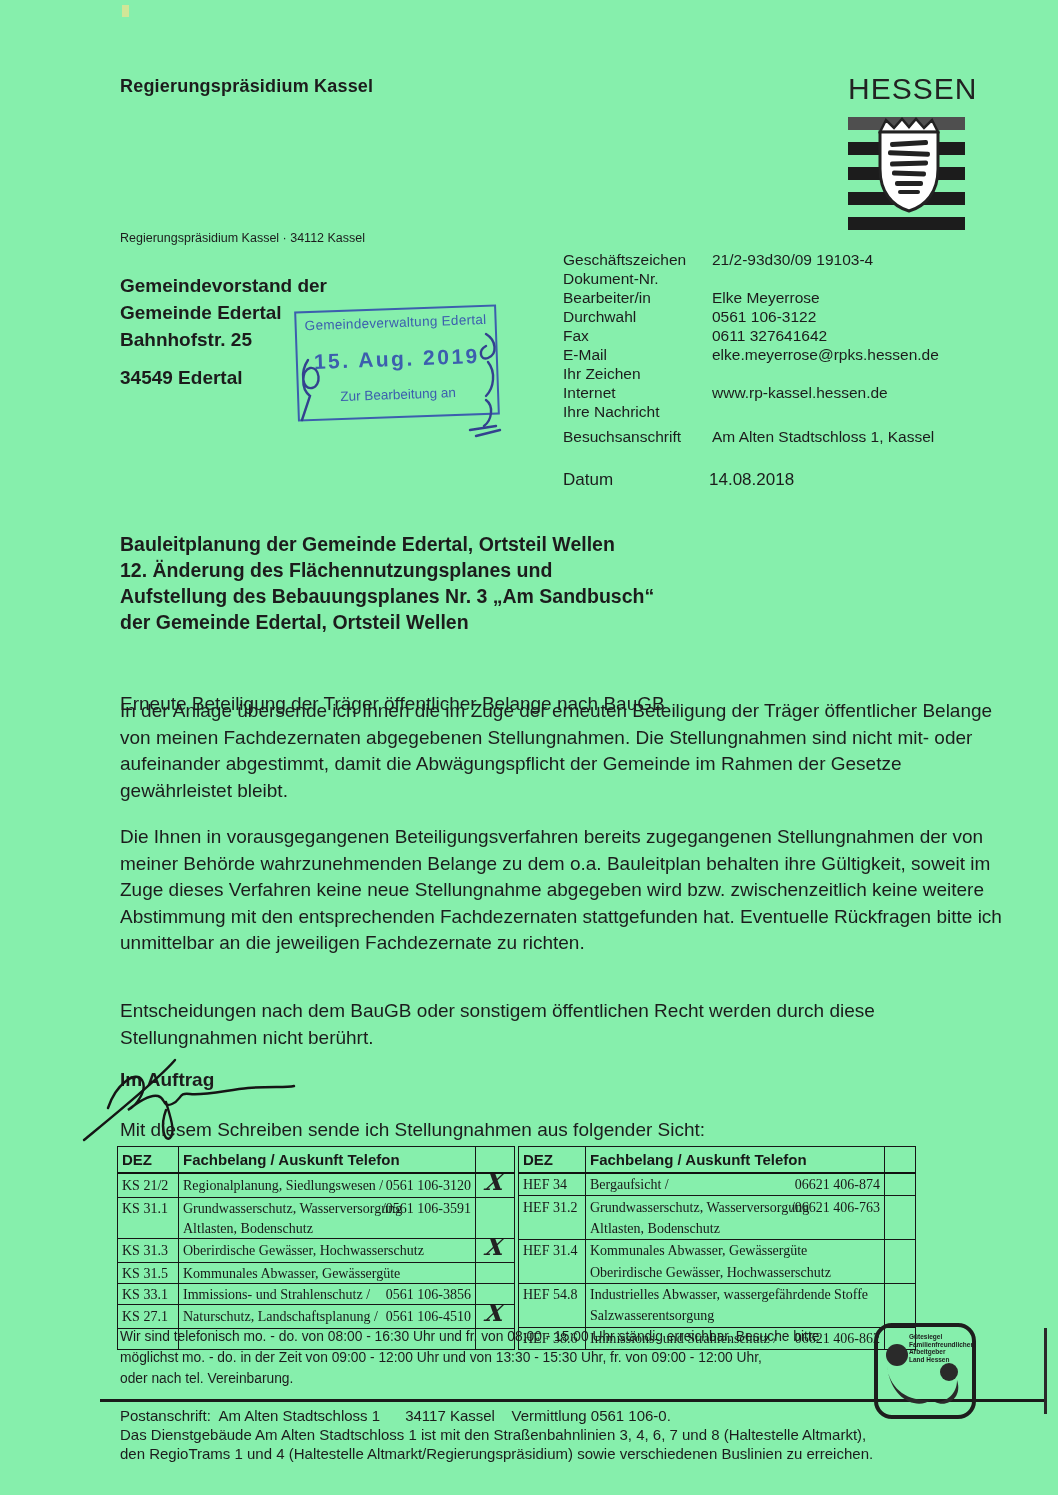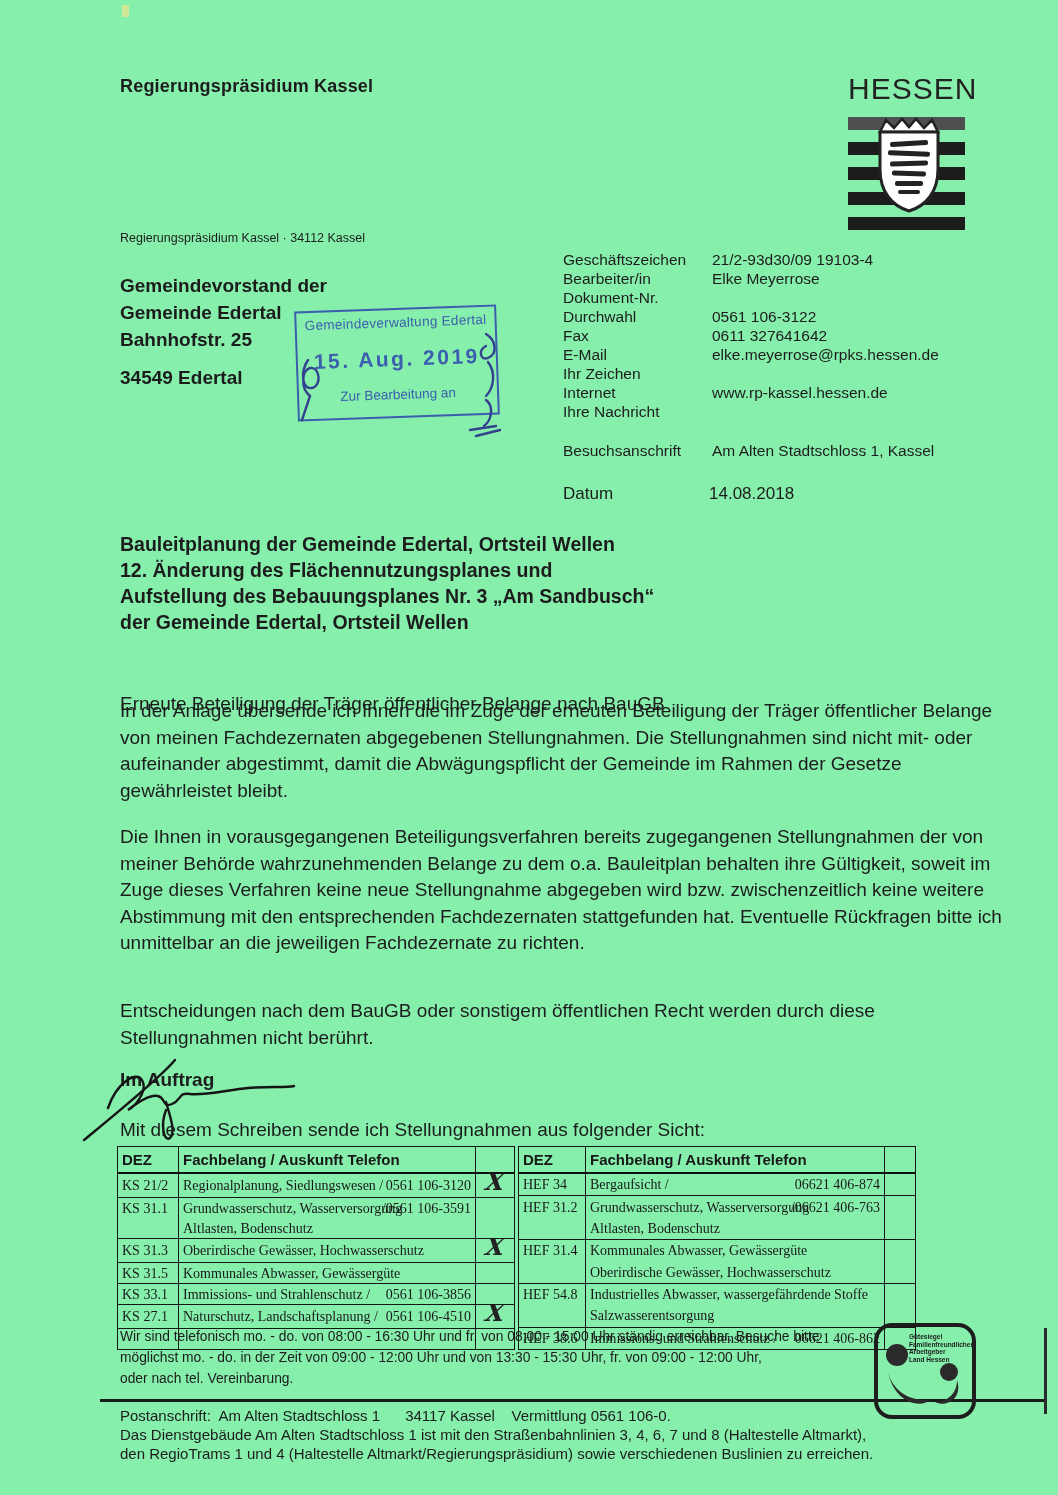--- a/index.html
+++ b/index.html
@@ -26,21 +26,21 @@
   .stamp-org{font-size:13.5px;margin-top:5px;letter-spacing:.3px;}
   .stamp-date{font-size:21px;font-weight:bold;letter-spacing:2.5px;margin-top:17px;}
   .stamp-note{font-size:13.5px;margin-top:16px;}
   .stamp-marks{position:absolute;left:270px;top:298px;pointer-events:none;}
 
   
   .meta{position:absolute;left:563px;top:250px;font-size:15.5px;line-height:19px;width:440px;}
   .meta-row{display:flex;}
   .meta-label{width:149px;flex:none;}
   .meta-value{flex:1;}
-  .visit-row{margin-top:20px;}
+  .visit-row{margin-top:6px;}
   .date-row{margin-top:24px;font-size:17px;}
   .date-row .meta-label{width:146px;}
 
   
   .subject{position:absolute;left:120px;top:531px;font-size:19.5px;font-weight:bold;line-height:26px;}
   .re-line{position:absolute;left:120px;top:647px;font-size:19px;margin-top:46px;}
   .para{position:absolute;left:120px;width:892px;font-size:19px;line-height:26.5px;}
   .p1{top:698px;} .p2{top:824px;} .p3{top:998px;}
   .im-auftrag{position:absolute;left:120px;top:1069px;font-size:19px;font-weight:bold;}
   .sig{position:absolute;left:78px;top:1050px;pointer-events:none;}
@@ -138,26 +138,26 @@
     </svg>
   </div>
 
   <div class="meta">
     <div>
         <div class="meta-row">
           <div class="meta-label">Geschäftszeichen</div>
           <div class="meta-value">21/2-93d30/09 19103-4</div>
         </div>
         <div class="meta-row">
+          <div class="meta-label">Dokument-Nr.</div>
+          <div class="meta-value">&nbsp;</div>
+        </div>
+        <div class="meta-row">
           <div class="meta-label">Bearbeiter/in</div>
           <div class="meta-value">Elke Meyerrose</div>
-        </div>
-        <div class="meta-row">
-          <div class="meta-label">Dokument-Nr.</div>
-          <div class="meta-value">&nbsp;</div>
         </div>
         <div class="meta-row">
           <div class="meta-label">Durchwahl</div>
           <div class="meta-value">0561 106-3122</div>
         </div>
         <div class="meta-row">
           <div class="meta-label">Fax</div>
           <div class="meta-value">0611 327641642</div>
         </div>
         <div class="meta-row">

